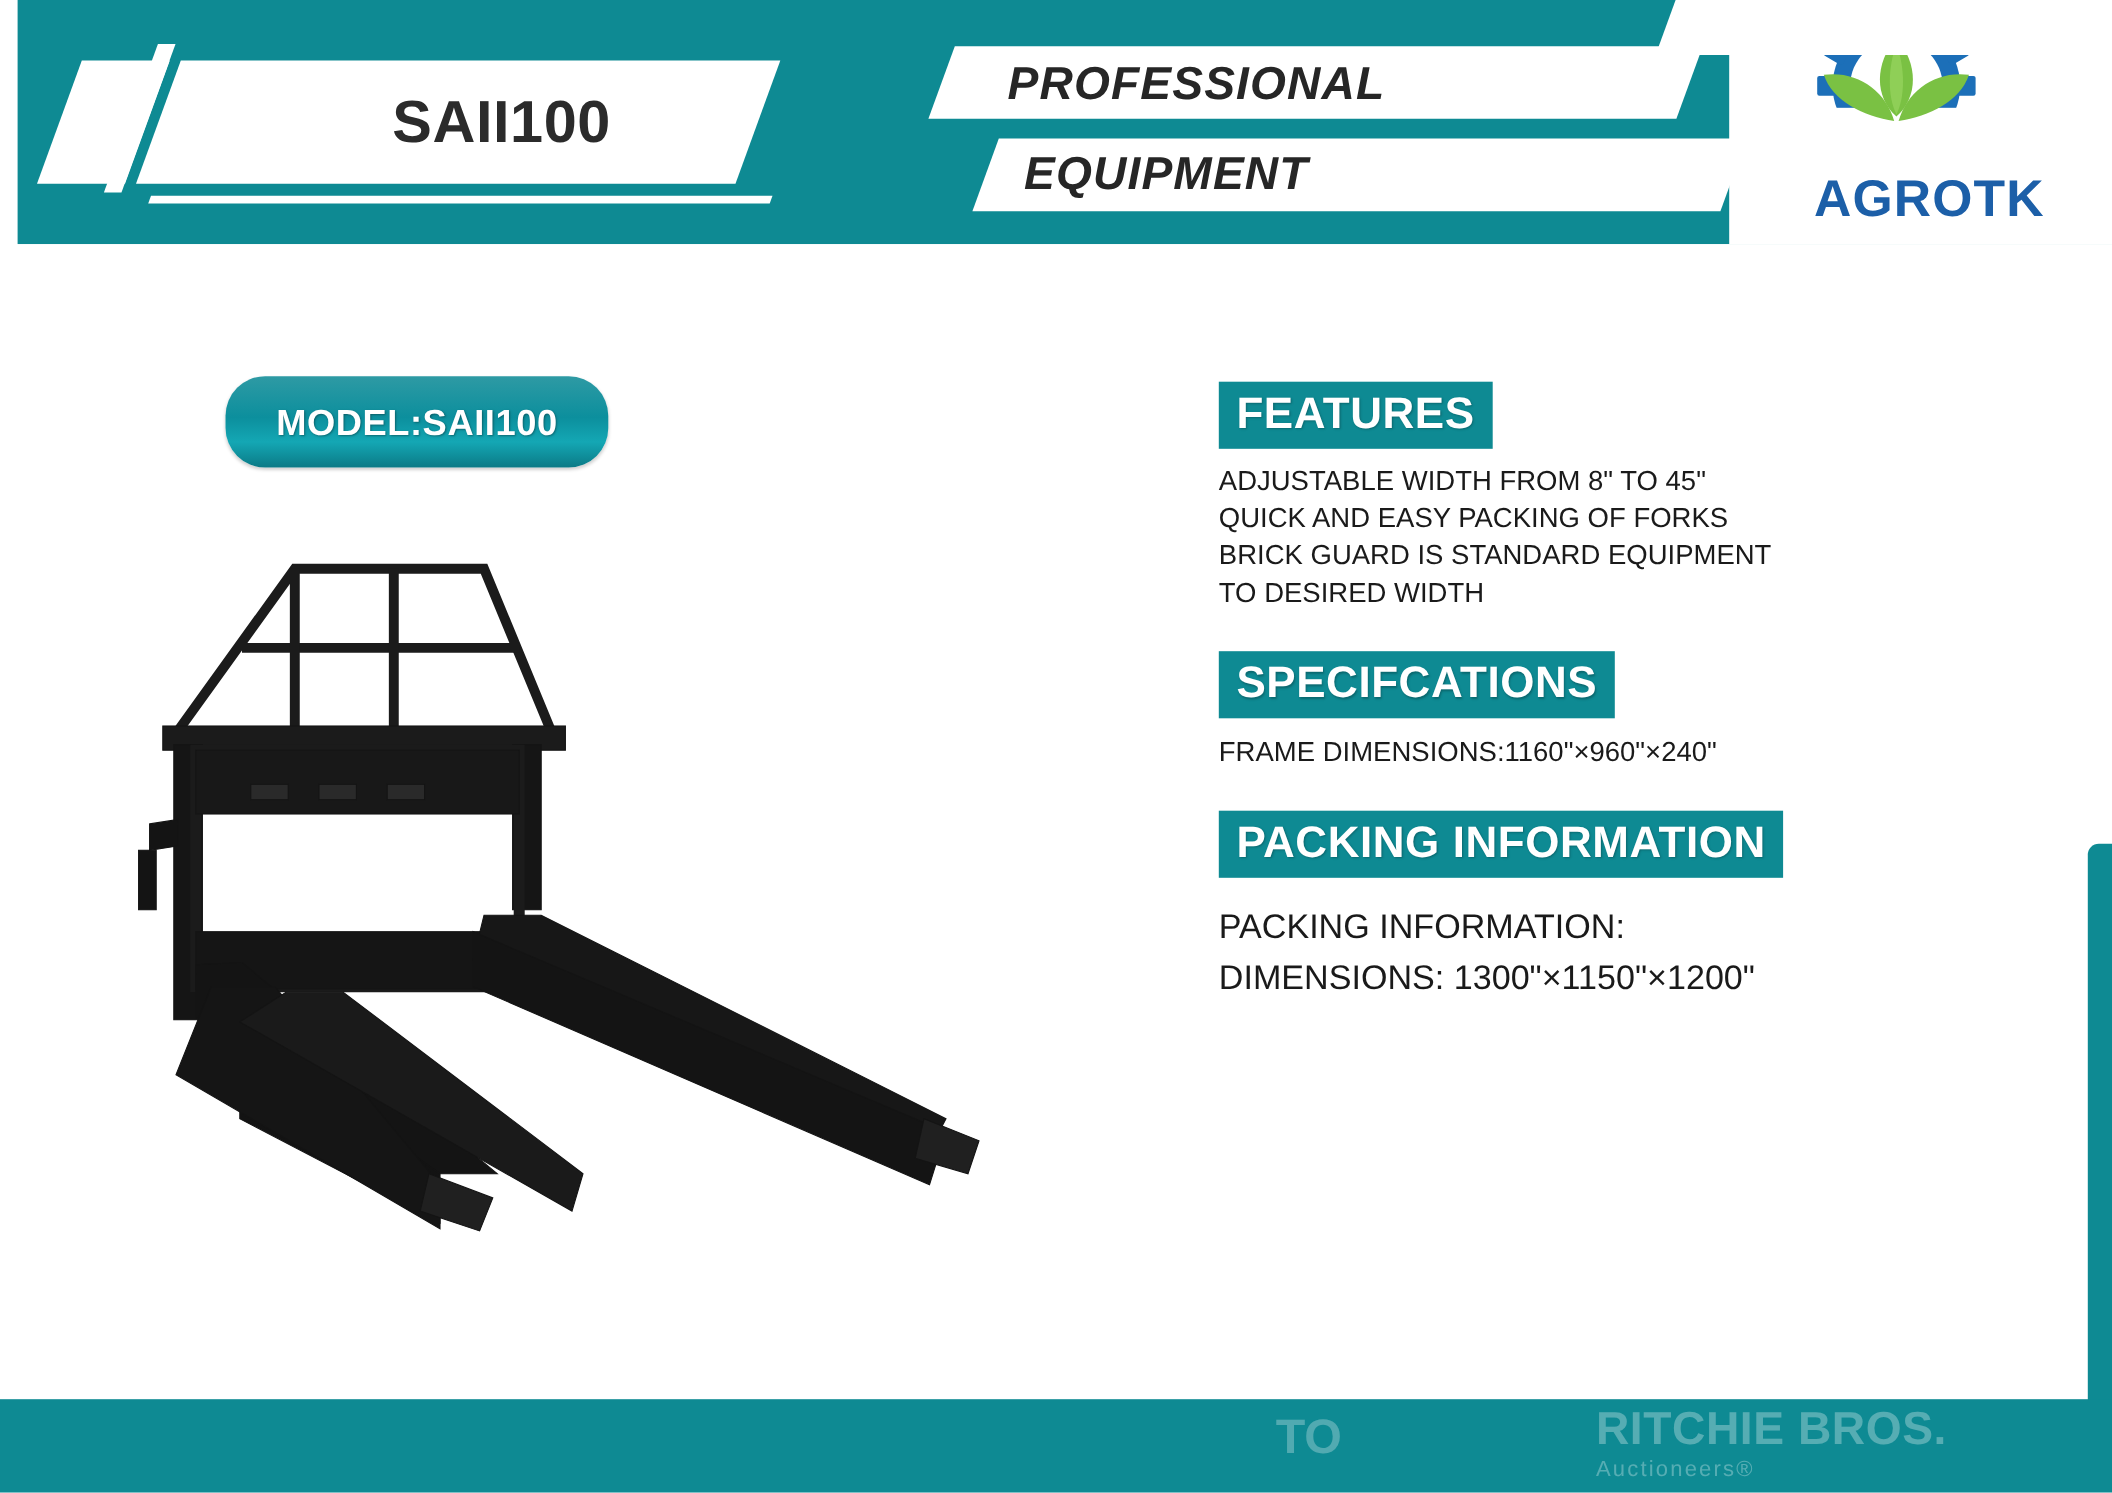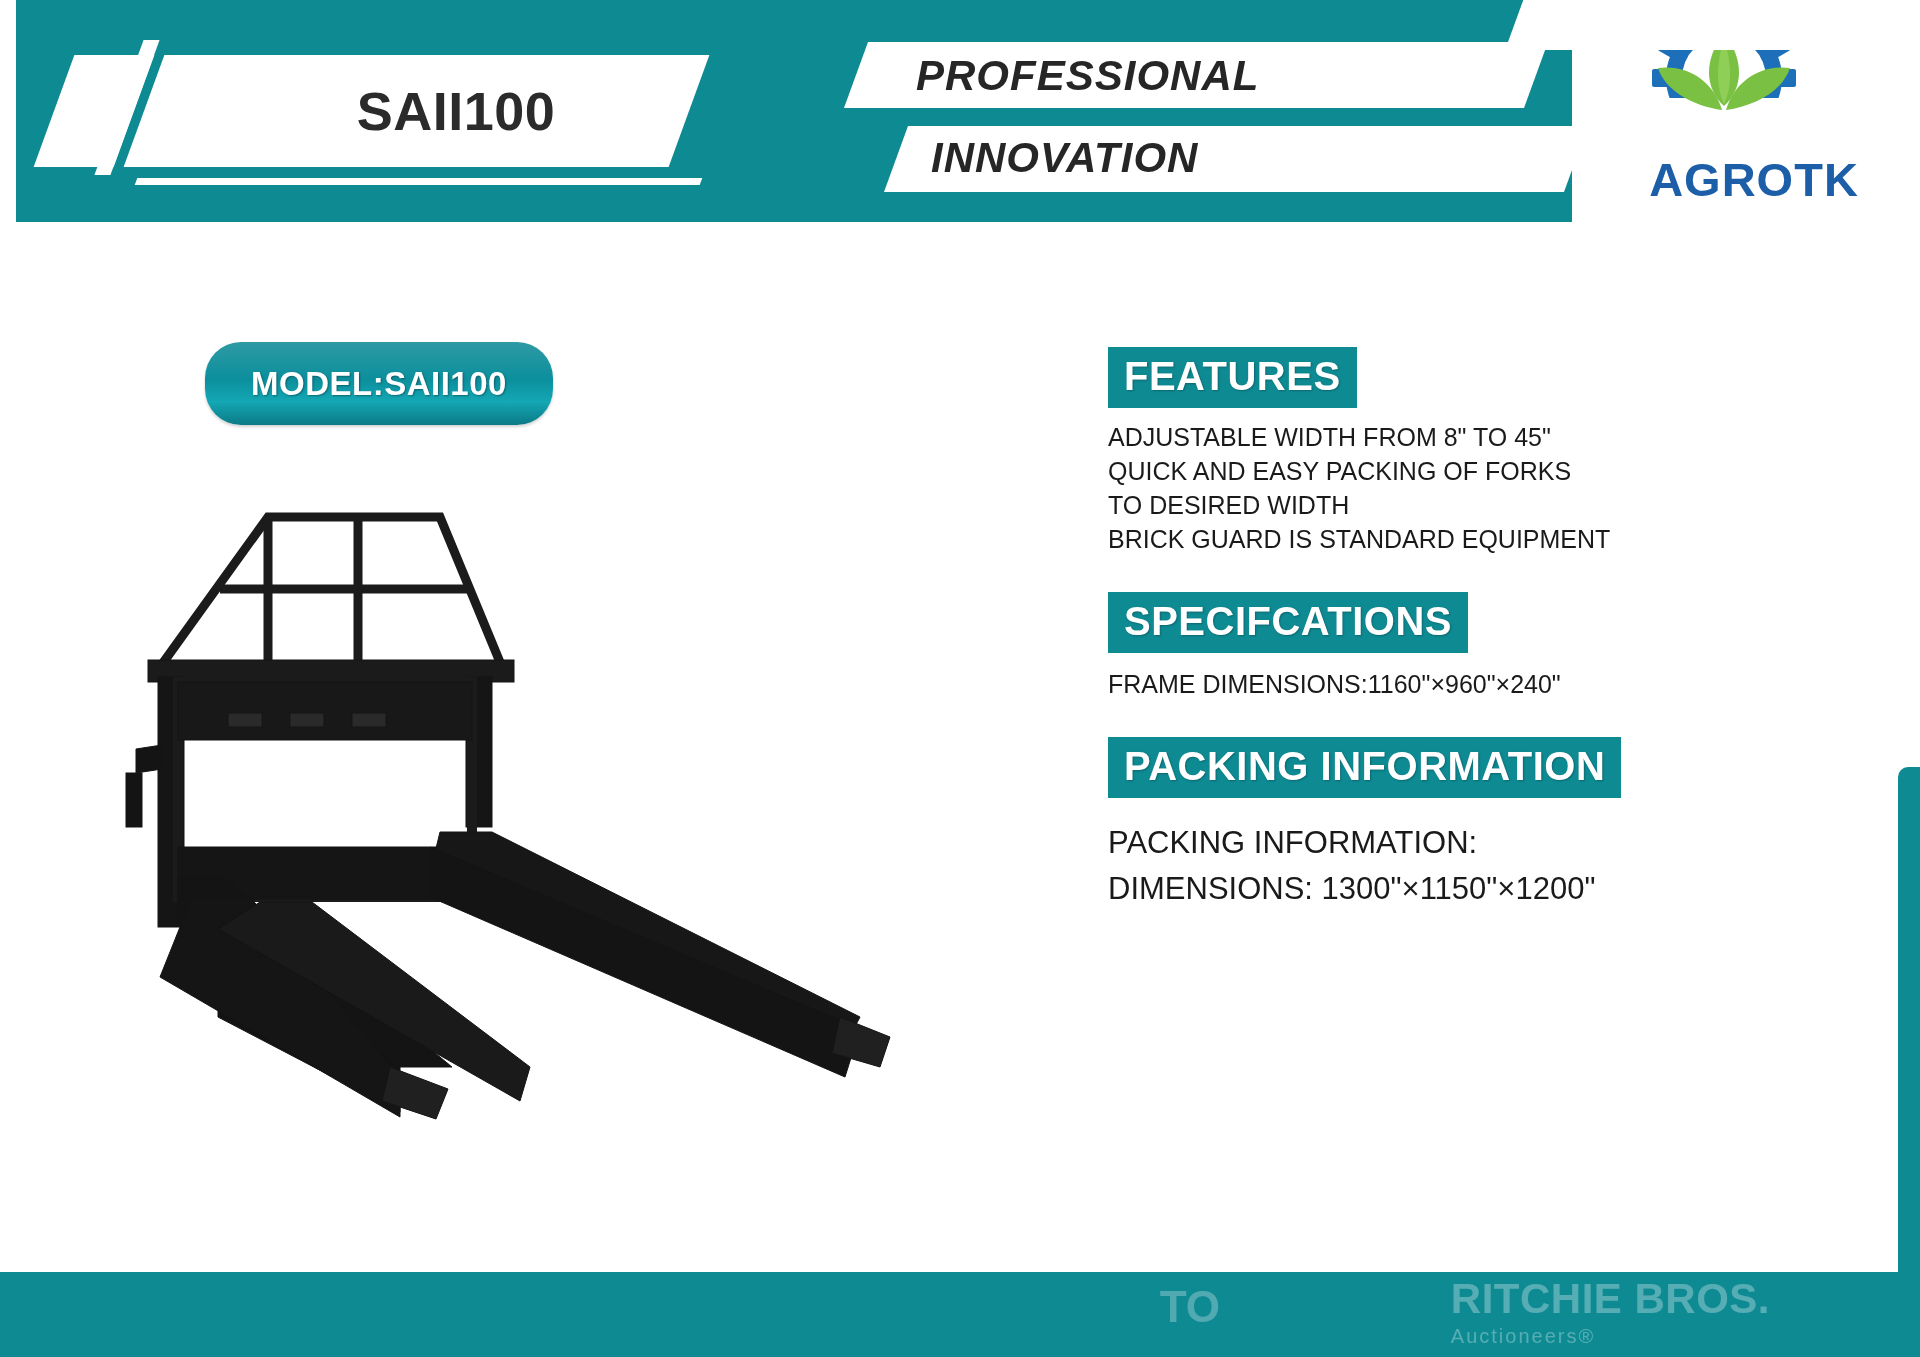--- a/index.html
+++ b/index.html
@@ -253,21 +253,21 @@
   <div class="hdr-slash-a"></div>
   <div class="hdr-slash-b"></div>
   <div class="hdr-model-band"></div>
   <div class="hdr-model-text">SAII100</div>
   <div class="hdr-underline"></div>
 
   <div class="hdr-band hdr-band1"></div>
   <div class="hdr-band-label l1">PROFESSIONAL</div>
 
   <div class="hdr-band hdr-band2"></div>
-  <div class="hdr-band-label l2">INNOVATION</div>
+  <div class="hdr-band-label l2">EQUIPMENT</div>
 
   <div class="logo-box">
     <svg class="logo-mark" viewBox="0 0 176 150">
       <g transform="translate(88,72)">
         <g fill="#1c6fb8">
           <circle cx="0" cy="0" r="58"></circle>
           <g>
             <rect x="-9" y="-72" width="18" height="20" rx="2"></rect>
             <rect x="-9" y="-72" width="18" height="20" rx="2" transform="rotate(30)"></rect>
             <rect x="-9" y="-72" width="18" height="20" rx="2" transform="rotate(60)"></rect>
@@ -343,22 +343,22 @@
       <path d="M290 690 L348 712 L336 742 L282 724 Z" fill="#202020"></path>
     </g>
   </svg>
 
   <div class="info">
 
     <div class="sec-head features">FEATURES</div>
     <ul class="body-list">
       <li>ADJUSTABLE WIDTH FROM 8" TO 45"</li>
       <li>QUICK  AND EASY PACKING OF FORKS</li>
+      <li>BRICK GUARD IS STANDARD EQUIPMENT</li>
       <li>TO DESIRED WIDTH</li>
-      <li>BRICK GUARD IS STANDARD EQUIPMENT</li>
     </ul>
 
     <div class="sec-head specs">SPECIFCATIONS</div>
     <div class="spec-line">FRAME DIMENSIONS:1160"×960"×240"</div>
 
     <div class="sec-head packing">PACKING INFORMATION</div>
     <ul class="pack-list">
       <li>PACKING INFORMATION:</li>
       <li>DIMENSIONS:  1300"×1150"×1200"</li>
     </ul>

